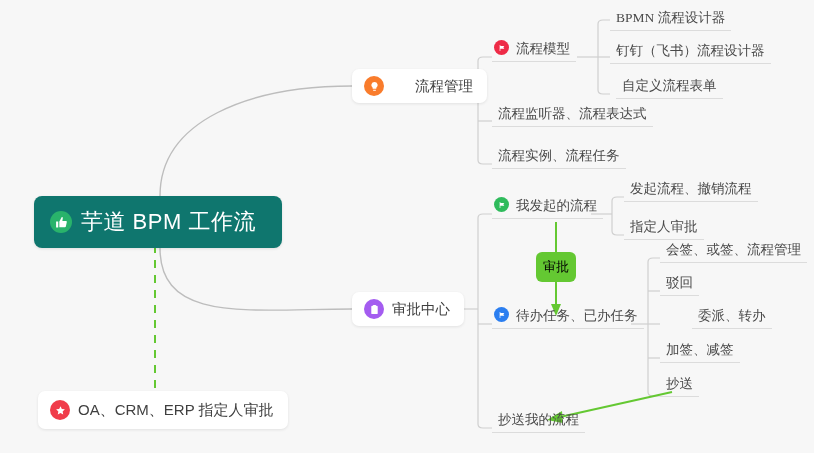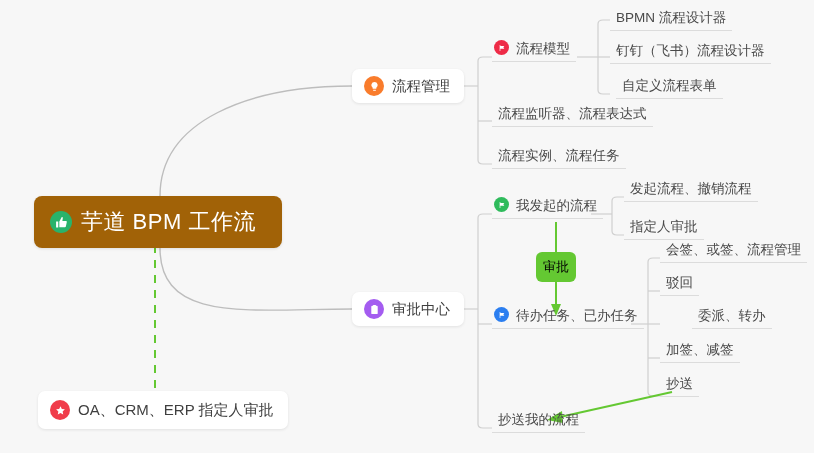--- a/index.html
+++ b/index.html
@@ -11,21 +11,21 @@
     position:relative;
   }
   #canvas{position:absolute;inset:0;width:814px;height:453px;}
   #svg-layer{position:absolute;left:0;top:0;width:814px;height:453px;pointer-events:none;}
 
   
   .root-node{
     position:absolute;
     left:34px;top:196px;
     width:248px;height:52px;
-    background:#a16207;
+    background:#0f766e;
     border-radius:8px;
     display:flex;align-items:center;
     padding-left:16px;
     box-sizing:border-box;
     box-shadow:0 1px 3px rgba(0,0,0,.10);
   }
   .root-label{
     color:#ffffff;
     font-size:22px;
     letter-spacing:.5px;
@@ -40,35 +40,36 @@
     border-radius:7px;
     box-shadow:0 1px 3px rgba(0,0,0,.09);
     display:flex;align-items:center;
     box-sizing:border-box;
     padding:0 14px 0 12px;
     height:34px;
   }
   .card .card-label{
     font-size:14.5px;color:#3f3f3f;margin-left:8px;white-space:nowrap;
   }
-  #node-liucheng{left:352px;top:69px;}
+  #node-liucheng{left:352px;top:69px;gap:23px;}
   #node-shenpi{left:352px;top:292px;}
   #node-oa{left:38px;top:391px;height:38px;}
   #node-oa .card-label{font-size:15px;}
 
   
   .leaf{
     position:absolute;
     font-size:13.5px;
     color:#4a4a4a;
     white-space:nowrap;
     padding:0 6px 4px 6px;
     border-bottom:1px solid #dcdcdc;
     line-height:17px;
     box-sizing:border-box;
+    font-family:Liberation Serif, serif;
   }
   .leaf.with-icon{
     padding-left:24px;
   }
   .leaf .ico{
     position:absolute;left:2px;top:0px;
   }
 
   
   .ico{

